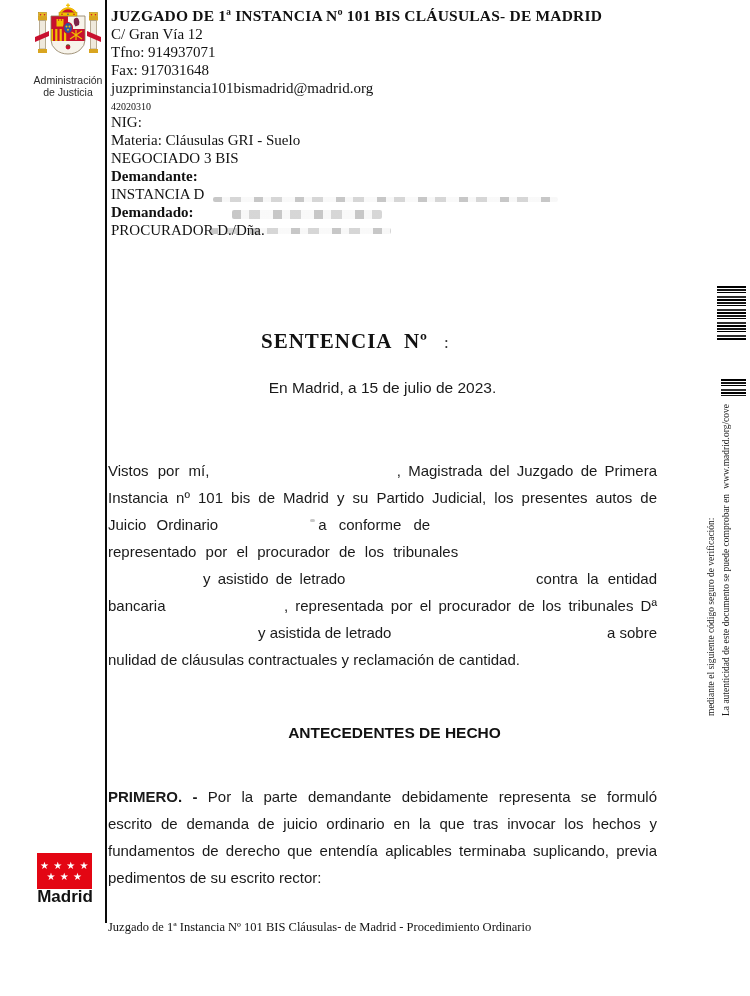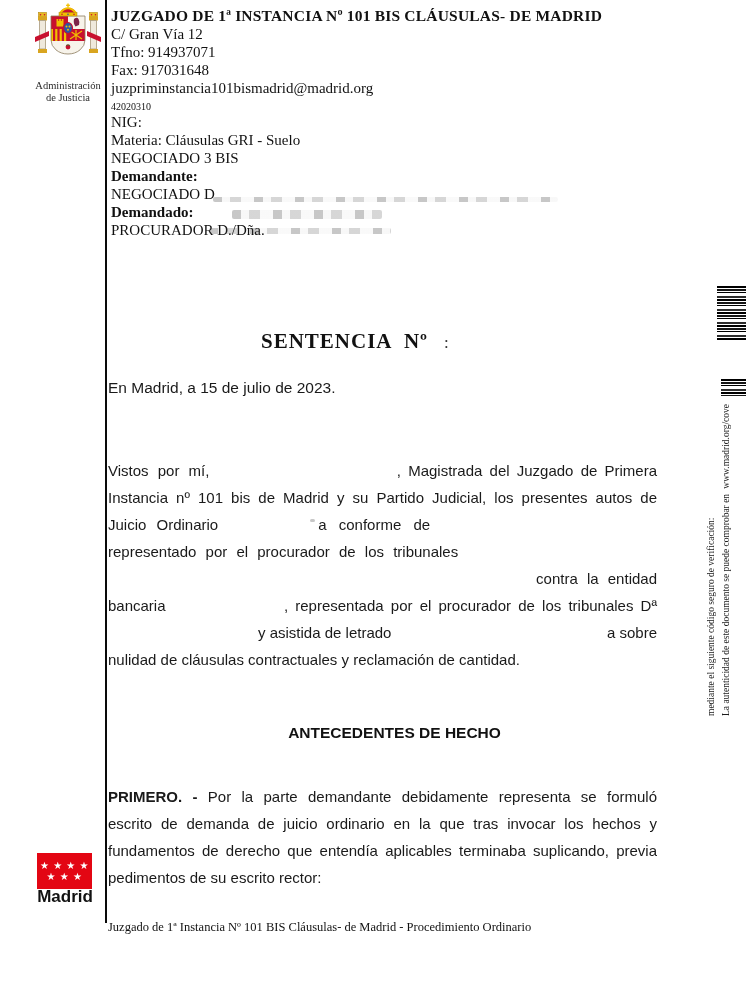--- a/index.html
+++ b/index.html
@@ -3,22 +3,22 @@
 <meta charset="utf-8">
 <style>
   html,body { margin:0; padding:0; background:#ffffff; }
   #page {
     position:relative; width:750px; height:996px; background:#fff;
     font-family:"Liberation Serif", serif; color:#111; overflow:hidden;
   }
   
   #escudo { position:absolute; left:33px; top:3px; }
   #admin-label {
-    position:absolute; left:14px; top:80px; width:108px; text-align:center;
-    font-family:Liberation Serif, serif; font-size:10.5px; line-height:12px; color:#2b2b2b;
+    position:absolute; left:14px; top:74px; width:108px; text-align:center;
+    font-family:Liberation Sans, sans-serif; font-size:10.5px; line-height:12px; color:#2b2b2b;
   }
   #vline { position:absolute; left:105px; top:0; width:1.5px; height:923px; background:#0a0a0a; }
 
   
   #hdr { position:absolute; left:111px; top:6px; width:575px; }
   .h-title { font-size:15.5px; font-weight:bold; height:19px; line-height:19px; letter-spacing:0.2px; }
   .h-line  { font-size:15px; height:18px; line-height:18px; }
   .h-code  { font-size:10px; height:13px; line-height:13px; margin-top:3px; }
   .b { font-weight:bold; }
 
@@ -31,21 +31,21 @@
   }
   #smudge-1 { left:213px; top:197px; width:345px; height:5px; }
   #smudge-2 { left:232px; top:210px; width:150px; height:9px; }
   #smudge-3 { left:209px; top:228px; width:182px; height:6px; }
   #smudge-4 { left:310px; top:519px; width:5px;  height:3px; filter:blur(0.4px); }
 
   
   #sentencia { position:absolute; left:261px; top:329px; font-size:21px; font-weight:bold;
                letter-spacing:1px; white-space:pre; }
   #sentencia .colon { font-weight:400; font-size:17px; color:#333; margin-left:16px; letter-spacing:0; }
-  #date-line { position:absolute; left:108px; top:379px; width:549px; text-align:left;
+  #date-line { position:absolute; left:108px; top:379px; width:549px; text-align:center;
                font-family:"Liberation Sans", sans-serif; font-size:15.5px; color:#1a1a1a; }
   #antecedentes-heading { position:absolute; left:120px; top:724px; width:549px; text-align:center;
                font-family:"Liberation Sans", sans-serif; font-size:15.5px; font-weight:bold; color:#111; }
 
   
   .para { position:absolute; left:108px; width:549px; font-family:"Liberation Sans", sans-serif;
           font-size:15px; color:#1a1a1a; }
   #vistos  { top:457px; }
   #primero { top:775px;margin-top:8px; }
   .fline { display:flex; height:27px; line-height:27px; white-space:pre; }
@@ -157,39 +157,39 @@
     <div class="h-title">JUZGADO DE 1ª INSTANCIA Nº 101 BIS CLÁUSULAS- DE MADRID</div>
     <div class="h-line">C/ Gran Vía 12</div>
     <div class="h-line">Tfno: 914937071</div>
     <div class="h-line">Fax: 917031648</div>
     <div class="h-line">juzpriminstancia101bismadrid@madrid.org</div>
     <div class="h-code">42020310</div>
     <div class="h-line">NIG:</div>
     <div class="h-line">Materia: Cláusulas GRI - Suelo</div>
     <div class="h-line">NEGOCIADO 3 BIS</div>
     <div class="h-line b">Demandante:</div>
-    <div class="h-line">NEGOCIADO D</div>
+    <div class="h-line">INSTANCIA D</div>
     <div class="h-line b">Demandado:</div>
     <div class="h-line">PROCURADOR D./Dña.</div>
   </div>
 
   <div class="smudge" id="smudge-1"></div>
   <div class="smudge" id="smudge-2"></div>
   <div class="smudge" id="smudge-3"></div>
   <div class="smudge" id="smudge-4"></div>
 
   <div id="sentencia"><span>SENTENCIA  Nº</span><span class="colon">:</span></div>
   <div id="date-line">En Madrid, a 15 de julio de 2023.</div>
 
   <div class="para" id="vistos">
     <div class="fline"><span class="ws5">Vistos por mí,</span><span class="gr"></span><span class="ws3">, Magistrada del Juzgado de Primera</span></div>
     <div class="jline"><span>Instancia nº 101 bis de Madrid y su Partido Judicial, los presentes autos de</span></div>
     <div class="fline"><span class="ws6">Juicio Ordinario</span><span class="sp" style="width:100px"></span><span class="ws8">a conforme de</span></div>
     <div class="nline ws5">representado por el procurador de los tribunales</div>
-    <div class="fline"><span class="sp" style="width:95px"></span><span class="gr"></span><span class="ws5">contra la entidad</span></div>
+    <div class="fline"><span class="sp" style="width:95px"></span><span class="ws3">y asistido de letrado</span><span class="gr"></span><span class="ws5">contra la entidad</span></div>
     <div class="fline"><span>bancaria</span><span class="gr"></span><span class="ws3">, representada por el procurador de los tribunales Dª</span></div>
     <div class="fline"><span class="sp" style="width:150px"></span><span>y asistida de letrado</span><span class="gr"></span><span>a sobre</span></div>
     <div class="nline">nulidad de cláusulas contractuales y reclamación de cantidad.</div>
   </div>
 
   <div id="antecedentes-heading">ANTECEDENTES DE HECHO</div>
 
   <div class="para" id="primero">
     <div class="jline"><span class="b">PRIMERO. -</span> <span>Por la parte demandante debidamente representa se formuló</span></div>
     <div class="jline">escrito de demanda de juicio ordinario en la que tras invocar los hechos y</div>

